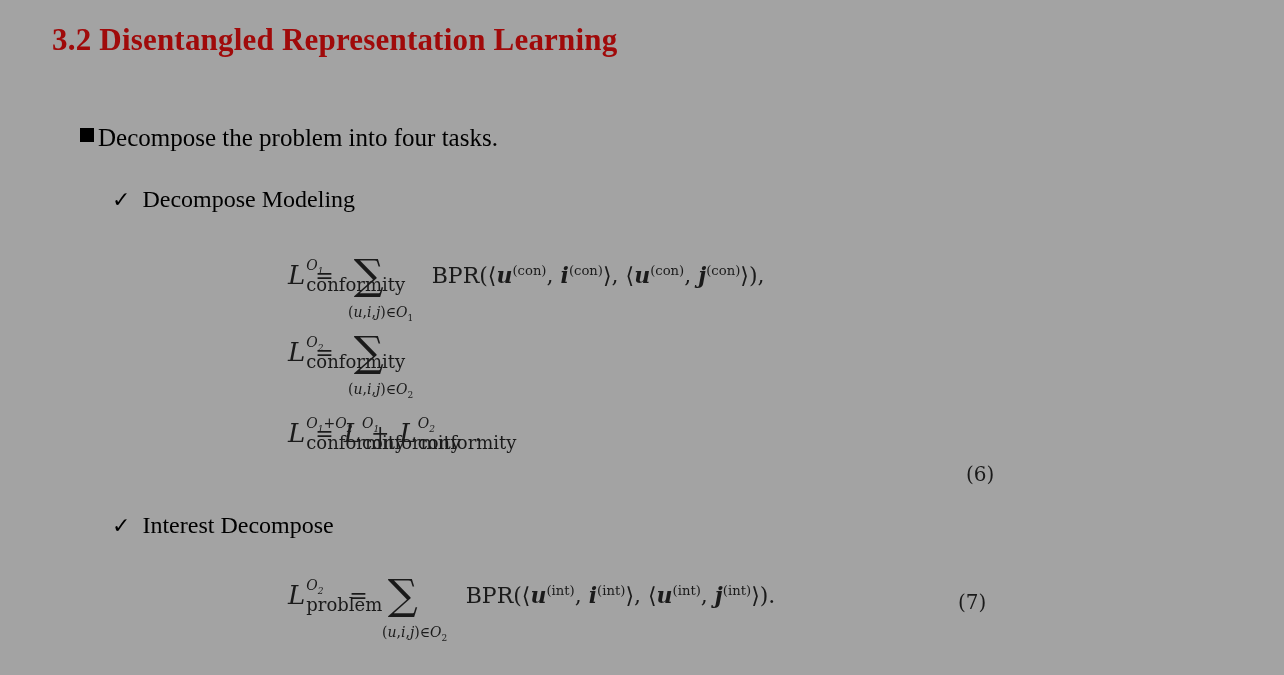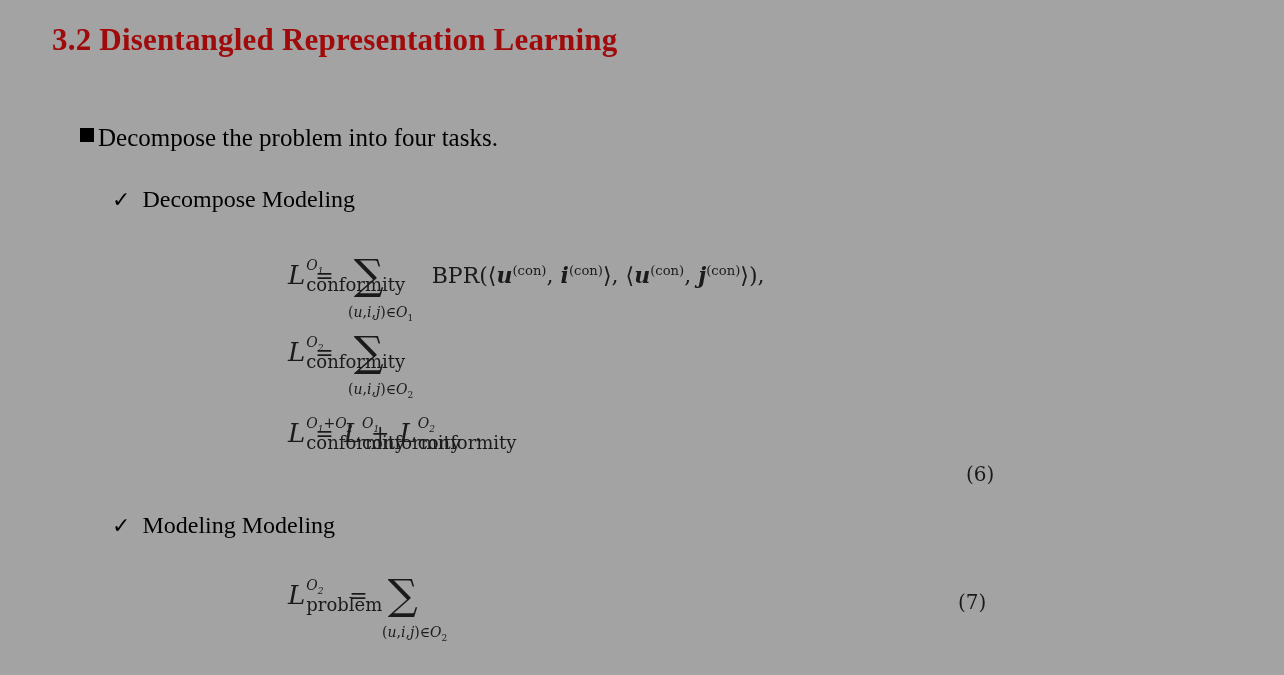--- a/index.html
+++ b/index.html
@@ -171,21 +171,21 @@
     <span>Decompose the problem into four tasks.</span>
   </div>
 
   <div class="bullet-l2 b2-a">
     <span class="bullet-check">✓</span>
     <span>Decompose Modeling</span>
   </div>
 
   <div class="bullet-l2 b2-b">
     <span class="bullet-check">✓</span>
-    <span>Modeling Modeling</span>
+    <span>Interest Decompose</span>
   </div>
 
   <div class="eqline eq1 math">
     <span class="lsym">
       <span class="base">L</span><span class="stack"><span class="sup-s">O<sub style="font-size:9px">1</sub></span><span class="sub-s">conformity</span><span class="pad">conformity</span></span>
     </span>
     <span class="eq">=</span>
     <span class="sumwrap">
       <span class="sigma">∑</span>
       <span class="limits">
@@ -231,17 +231,20 @@
     <span class="lsym">
       <span class="base">L</span><span class="stack"><span class="sup-s">O<sub style="font-size:9px">2</sub></span><span class="sub-s">problem</span><span class="pad">interest</span></span>
     </span>
     <span class="eq" style="margin-left:44px;">=</span>
     <span class="sumwrap">
       <span class="sigma">∑</span>
       <span class="limits">
         (<span class="mi">u</span>,<span class="mi">i</span>,<span class="mi">j</span>)∈<span class="mi">O</span><sub style="font-size:9px">2</sub>
       </span>
     </span>
+    <span>
+      <span class="rm">BPR(</span>⟨<span class="bi">u</span><span class="small-sup-paren">(int)</span>, <span class="bi">i</span><span class="small-sup-paren">(int)</span>⟩, ⟨<span class="bi">u</span><span class="small-sup-paren">(int)</span>, <span class="bi">j</span><span class="small-sup-paren">(int)</span>⟩).
+    </span>
   </div>
 
   <div class="eqnum num7">(7)</div>
 
 </div>
 
 </body></html>

